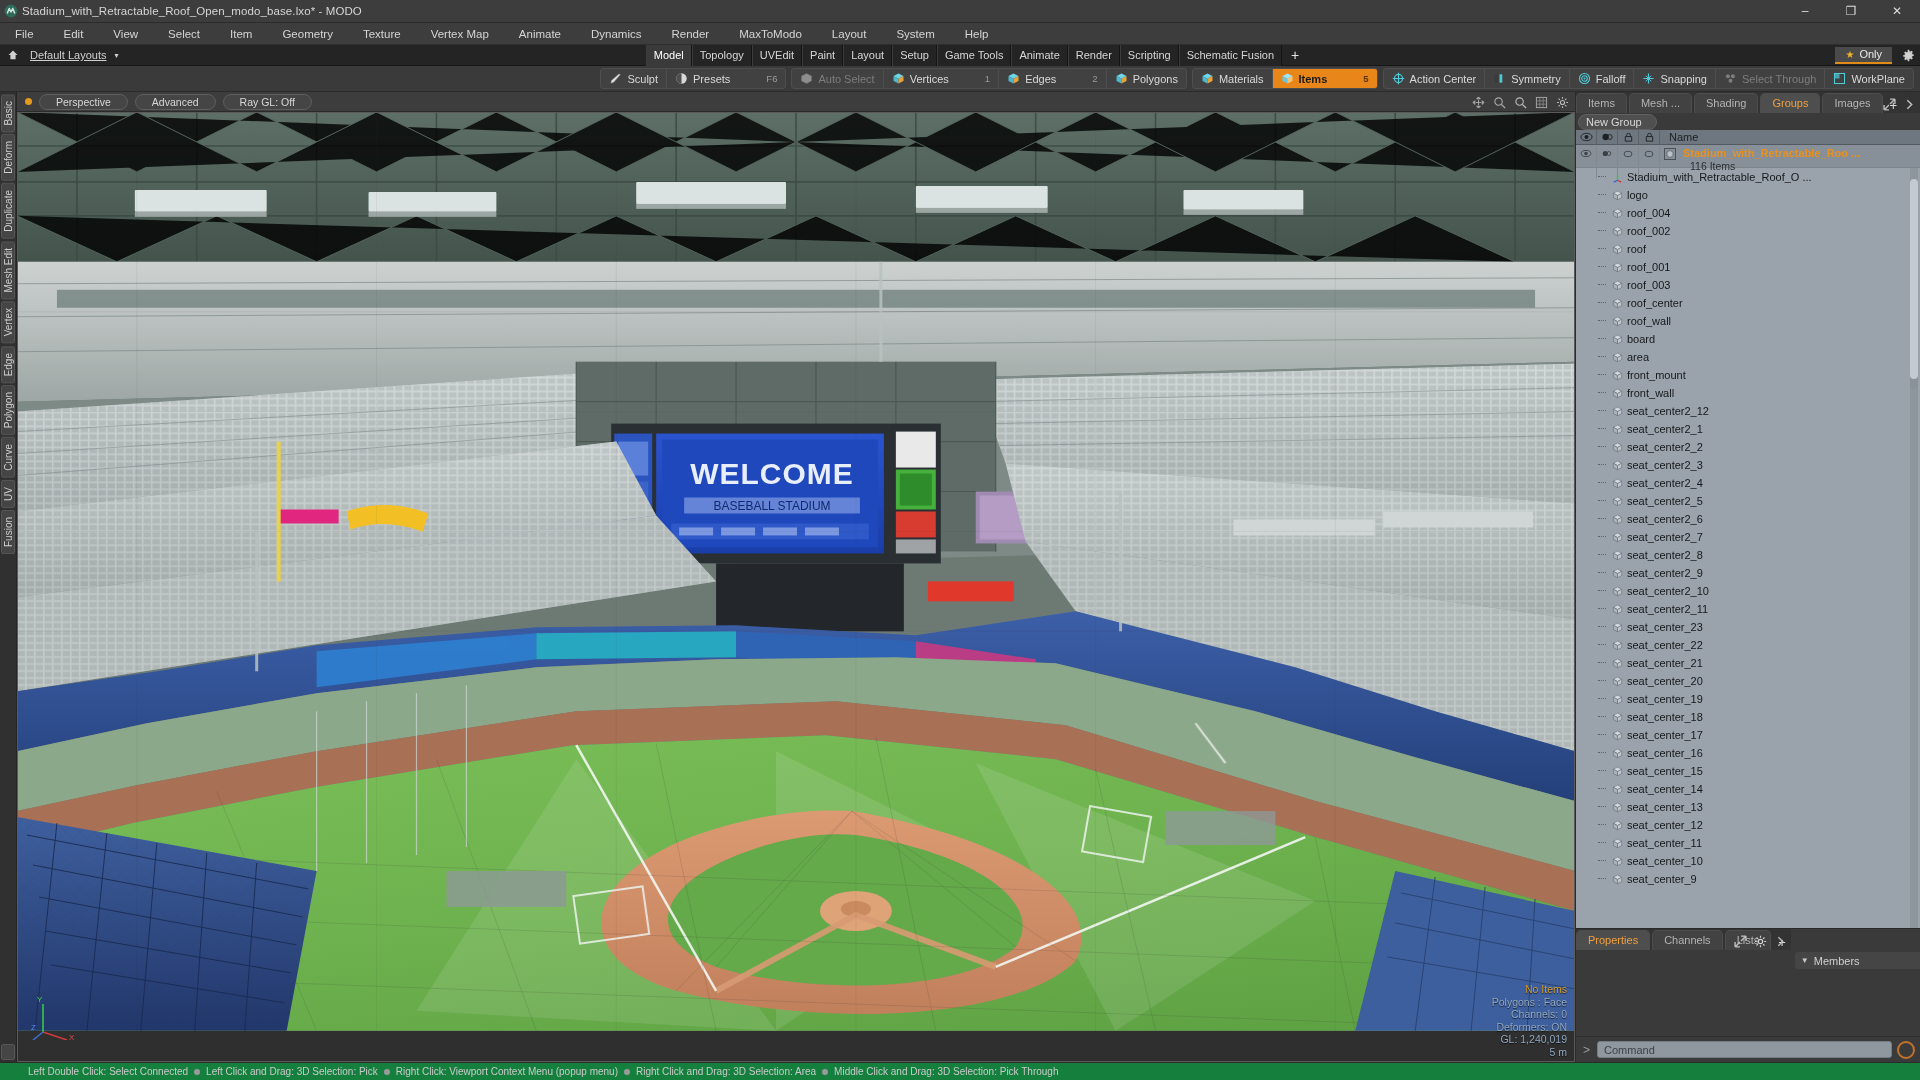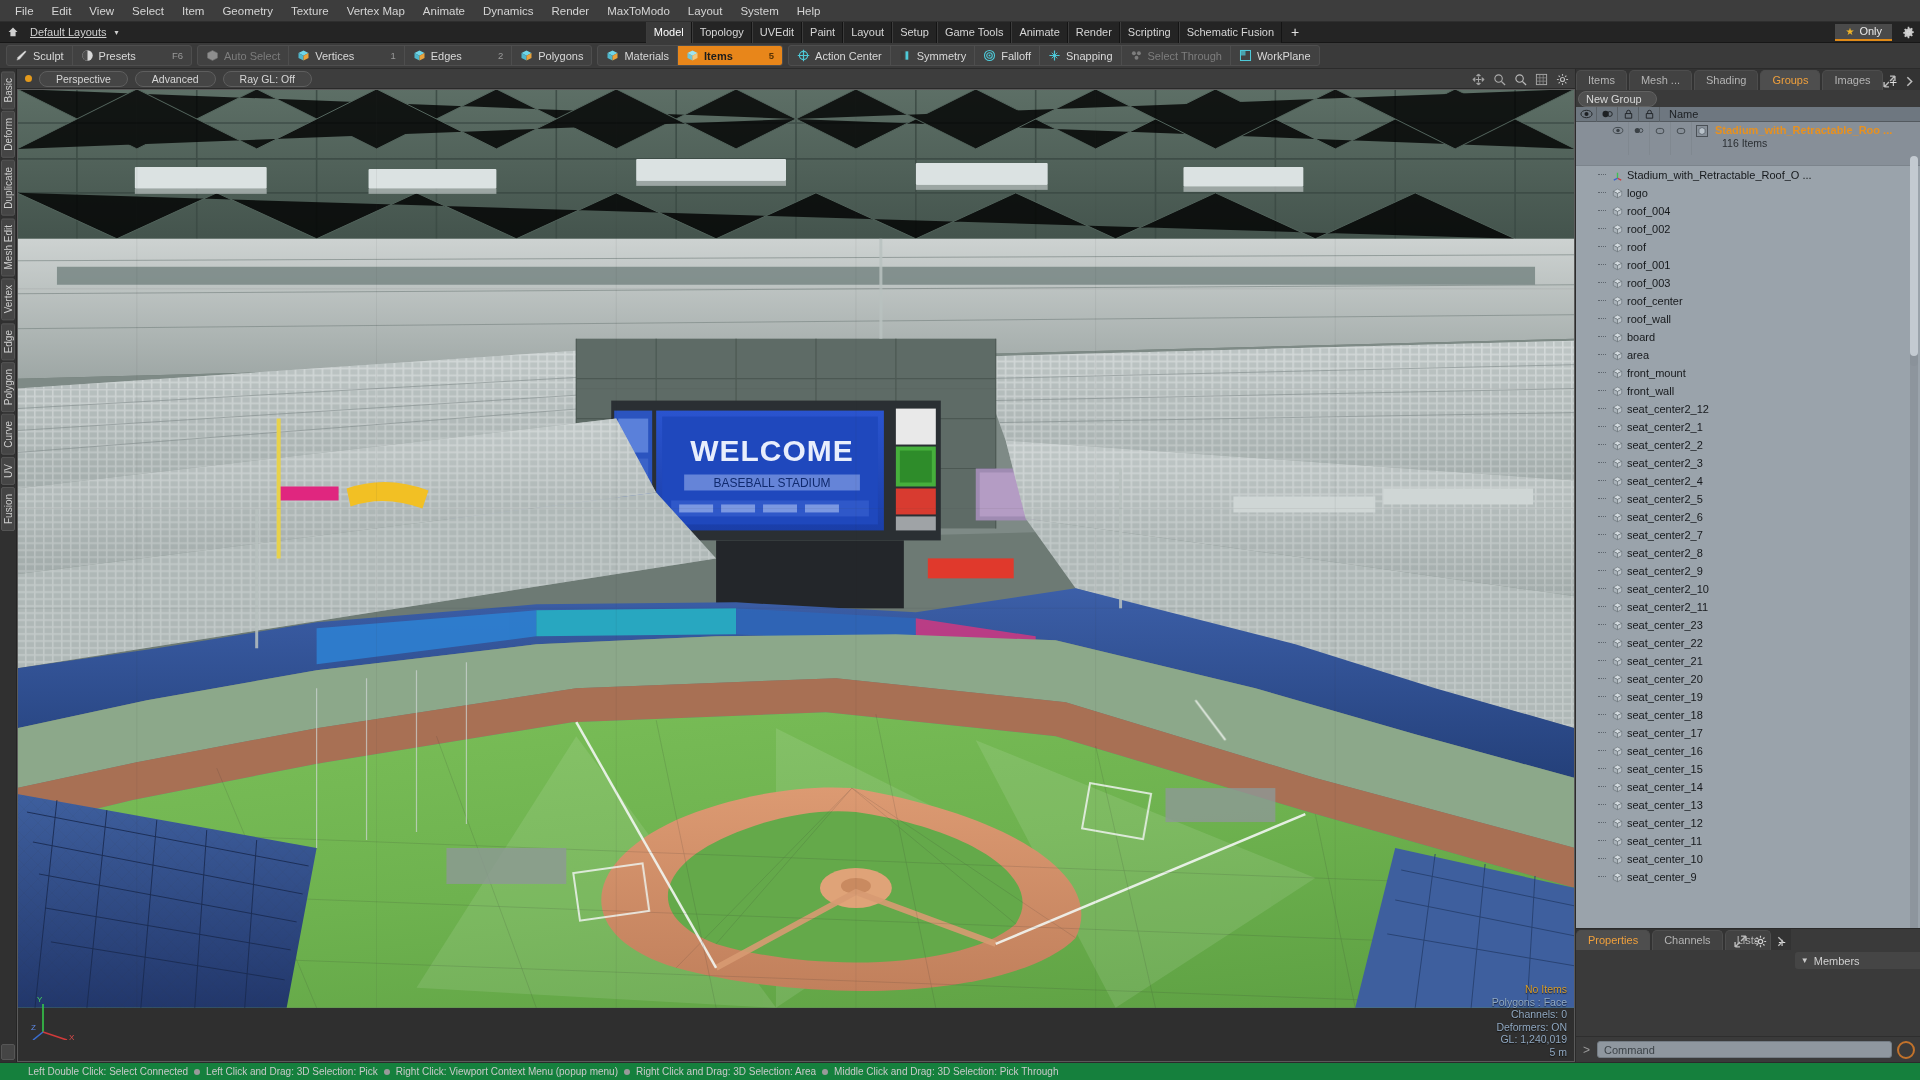--- a/index.html
+++ b/index.html
@@ -12,21 +12,21 @@
      border-bottom:1px solid #2b2b2b; flex:0 0 auto; }
   .tb-ico{ width:22px; height:23px; display:flex; align-items:center; justify-content:center; }
   .tb-ico svg{ display:block; }
   .tb-title{ font-size:11.5px; color:#d6d6d6; letter-spacing:.1px; }
   .tb-spacer{ flex:1; }
   .wbtn{ width:46px; height:23px; display:flex; align-items:center; justify-content:center;
     color:#dcdcdc; font-size:12px; }
 
   
   .menubar{ height:22px; background:#3d3d3d; display:flex; 
-    padding-left:6px; border-bottom:1px solid #2e2e2e; flex:0 0 auto; }
+    padding-left:6px; border-bottom:1px solid #2e2e2e; flex:0 0 auto;gap:12px; }
   .menu-item{ font-size:11.5px; padding:0 9px; line-height:22px; color:#d5d5d5; white-space:nowrap; }
 
   
   .layoutrow{ height:21px; background:#242424; display:flex; align-items:center; flex:0 0 auto;
     border-bottom:1px solid #171717; }
   .ll-home{ width:26px; height:21px; display:flex; align-items:center; justify-content:center; }
   .ll-label{ font-size:11px; color:#cfcfcf; padding:0 4px;text-decoration:underline; }
   .ll-caret{ font-size:8px; color:#cfcfcf; margin-left:4px; }
   .lr-spacer{ flex:1; }
   .lay-tabs{ display:flex; align-items:stretch; height:21px; }
@@ -34,21 +34,21 @@
     border-left:1px solid #3c3c3c; border-right:1px solid #141414; background:#242424; white-space:nowrap;}
   .lay-tab.active{ background:#3a3a3a; color:#ffffff; }
   .lay-plus{ width:26px; text-align:center; line-height:21px; font-size:14px; color:#e2e2e2; }
   .only-btn{ display:flex; align-items:center; gap:5px; height:17px; margin-right:4px;
     padding:0 10px; background:#4a4a4a; border-bottom:2px solid #e08a17; font-size:11px; color:#e9e9e9;}
   .only-star{ color:#f0b429; font-size:10px; }
   .gear-btn{ width:24px; display:flex; align-items:center; justify-content:center; }
 
   
   .modebar{ height:26px; background:#3a3a3a; display:flex; align-items:center; gap:5px;
-    padding:0 6px; flex:0 0 auto; border-bottom:1px solid #2b2b2b; }
+    padding:0 6px; flex:0 0 auto; border-bottom:1px solid #2b2b2b;justify-content:flex-end; }
   .grp{ display:flex; align-items:stretch; height:21px; border:1px solid #4e4e4e; border-radius:3px;
     background:#414141; overflow:hidden; }
   .gbtn{ display:flex; align-items:center; gap:5px; padding:0 8px; font-size:11px; color:#d9d9d9;
     border-right:1px solid #4e4e4e; position:relative; white-space:nowrap;}
   .gbtn:last-child{ border-right:none; }
   .gbtn.dim{ color:#7d7d7d; }
   .gbtn.active{ background:#e8861a; color:#1c1c1c; font-weight:bold; }
   .gbtn .num{ font-size:9.5px; color:#9a9a9a; margin-left:3px;padding-left:28px; }
   .gbtn.active .num{ color:#5a3304; }
   .ico{ width:13px; height:13px; display:inline-block; flex:0 0 auto; }
@@ -100,22 +100,22 @@
   .newgroup-btn{ font-size:11px; color:#d9d9d9; background:#4f4f4f; border:1px solid #616161;
     border-radius:8px; padding:1px 14px 1px 7px; }
 
   .listhdr{ height:15px; background:#6e7780; display:flex; align-items:center;
     border-bottom:1px solid #53595f; font-size:10px; color:#17191b; }
   .lh-col{ width:21px; display:flex; align-items:center; justify-content:center; height:15px;
     border-right:1px solid #5b6268; }
   .lh-name{ flex:1; padding-left:9px; font-size:11px; color:#1c1f22; }
 
   .listbody{ flex:1; background:#9aa3ab; overflow:hidden; position:relative; }
-  .grouprow{ height:44px; background:#878f98; display:flex; align-items:flex-start;
-     border-bottom:1px solid #7c848c; position:relative;padding-left:32px; }
+  .grouprow{ height:23px; background:#878f98; display:flex; align-items:flex-start;
+     border-bottom:1px solid #7c848c; position:relative; }
   .gr-cols{ display:flex; }
   .gr-col{ width:21px; height:33px; display:flex; align-items:flex-start; justify-content:center;
     padding-top:4px; border-right:1px solid #808890; }
   .gr-main{ flex:1; padding-left:4px; }
   .gr-title{ display:flex; align-items:center; gap:4px; font-size:11px; font-weight:bold;
      color:#e8911f; margin-top:2px; }
   .gr-sub{ font-size:10.5px; color:#2b2f33; padding-left:26px; margin-top:1px;}
 
   .item{ height:18px; display:flex; align-items:center; font-size:11px; color:#16191c;
      padding-left:36px; position:relative; }
@@ -161,20 +161,33 @@
   .statusbar{ height:18px; background:#15803d; display:flex; align-items:center; flex:0 0 auto;
     border-top:1px solid #2b2b2b; padding-left:28px; gap:6px; font-size:10px; color:#c9c9c9;}
   .sbullet{ width:6px; height:6px; border-radius:50%; background:#9a9a9a; display:inline-block; }
   .sb-seg{ white-space:nowrap; }
 </style>
 </head>
 <body>
 
 <div id="app">
 
+  <div class="titlebar">
+    <div class="tb-ico">
+      <svg viewBox="0 0 14 14" width="14" height="14">
+          <circle cx="7" cy="7" r="6.4" fill="#2f6a5a"></circle>
+          <path d="M3.2 9.6 L5.2 4.4 L7 8 L8.8 4.4 L10.8 9.6" stroke="#cfe6dd" stroke-width="1.5" fill="none" stroke-linejoin="round"></path>
+        </svg>
+    </div>
+    <div class="tb-title">Stadium_with_Retractable_Roof_Open_modo_base.lxo* - MODO</div>
+    <div class="tb-spacer"></div>
+    <div class="wbtn">–</div>
+    <div class="wbtn">❐</div>
+    <div class="wbtn close">✕</div>
+  </div>
 
   <div class="menubar" id="menubar">
       <div class="menu-item">File</div>
       <div class="menu-item">Edit</div>
       <div class="menu-item">View</div>
       <div class="menu-item">Select</div>
       <div class="menu-item">Item</div>
       <div class="menu-item">Geometry</div>
       <div class="menu-item">Texture</div>
       <div class="menu-item">Vertex Map</div>

